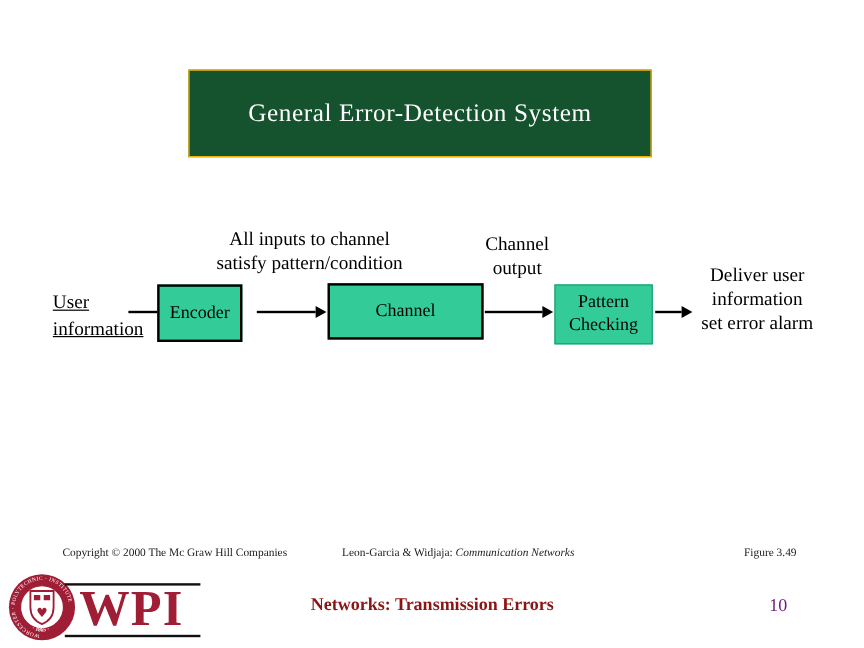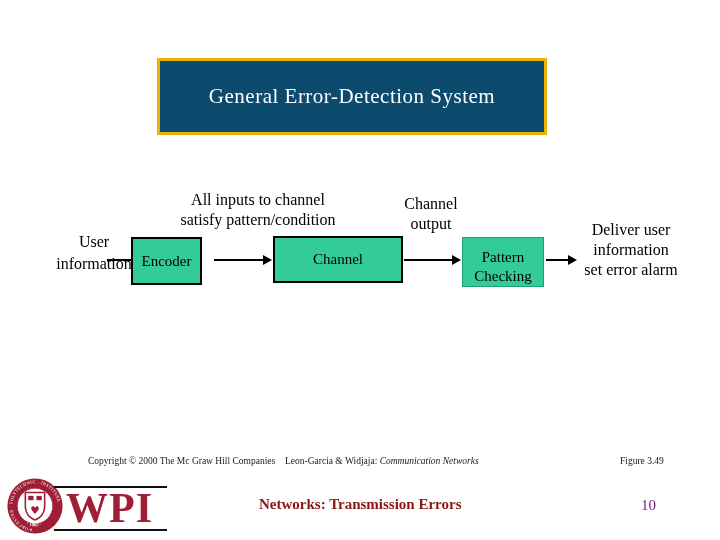--- a/index.html
+++ b/index.html
@@ -5,57 +5,57 @@
   html,body{margin:0;padding:0;}
   body{
     width:720px;height:540px;position:relative;background:#ffffff;overflow:hidden;
     font-family:"Liberation Serif", serif;color:#000;
   }
   .abs{position:absolute;}
 
   
   .title-banner{
     left:157px;top:58px;width:384px;height:71px;
-    background:#0c4a6e;border:3px solid #eab308;
+    background:#14532d;border:1px solid #eab308;
     display:flex;align-items:center;justify-content:center;
   }
   .title-banner .title-text{
     color:#FFFFFF;font-size:21px;letter-spacing:.5px;white-space:nowrap;
   }
 
   
   .dlabel{font-size:16px;line-height:20px;text-align:center;}
   .top-note{left:163px;top:190px;width:190px;}
-  .user-label{left:44px;top:231px;width:100px;text-align:center;line-height:22px;}
+  .user-label{left:44px;top:242px;width:100px;text-align:left;line-height:22px;text-decoration:underline;}
   .chan-out{left:396px;top:194px;width:70px;}
   .deliver{left:556px;top:220px;width:150px;}
 
   
   .gbox{
     background:#33CC99;display:flex;align-items:center;justify-content:center;
     text-align:center;font-size:15px;line-height:19px;
   }
   .encoder-box{left:131px;top:237px;width:67px;height:44px;border:2px solid #000;text-align:right;}
   .channel-box{left:273px;top:236px;width:126px;height:43px;border:2px solid #000;}
-  .pattern-box{left:462px;top:237px;width:80px;height:48px;border:1px solid #1d9e76;align-items:flex-end;}
+  .pattern-box{left:462px;top:237px;width:80px;height:48px;border:1px solid #1d9e76;}
 
   
   .arrow{height:2px;background:#000;}
   .arrow::after{
     content:"";position:absolute;right:-9px;top:-4px;width:0;height:0;
     border-left:9px solid #000;border-top:5px solid transparent;border-bottom:5px solid transparent;
   }
   .arrow1{left:107px;top:259px;width:25px;}
   .arrow2{left:214px;top:259px;width:49px;}
   .arrow3{left:404px;top:259px;width:48px;}
   .arrow4{left:546px;top:259px;width:22px;}
 
   
   .credit{font-size:9.5px;color:#1a1a1a;white-space:nowrap;}
-  .credit-left{left:52px;top:456px;margin-left:36px;}
+  .credit-left{left:52px;top:456px;}
   .credit-center{left:285px;top:456px;}
   .credit-center .book{font-style:italic;}
   .credit-right{left:620px;top:456px;}
 
   
   .rule{background:#111;height:2px;}
   .rule-top{left:54px;top:486px;width:113px;}
   .rule-bottom{left:54px;top:529px;width:113px;}
   .wpi-wordmark{
     left:66px;top:487px;width:100px;height:42px;

